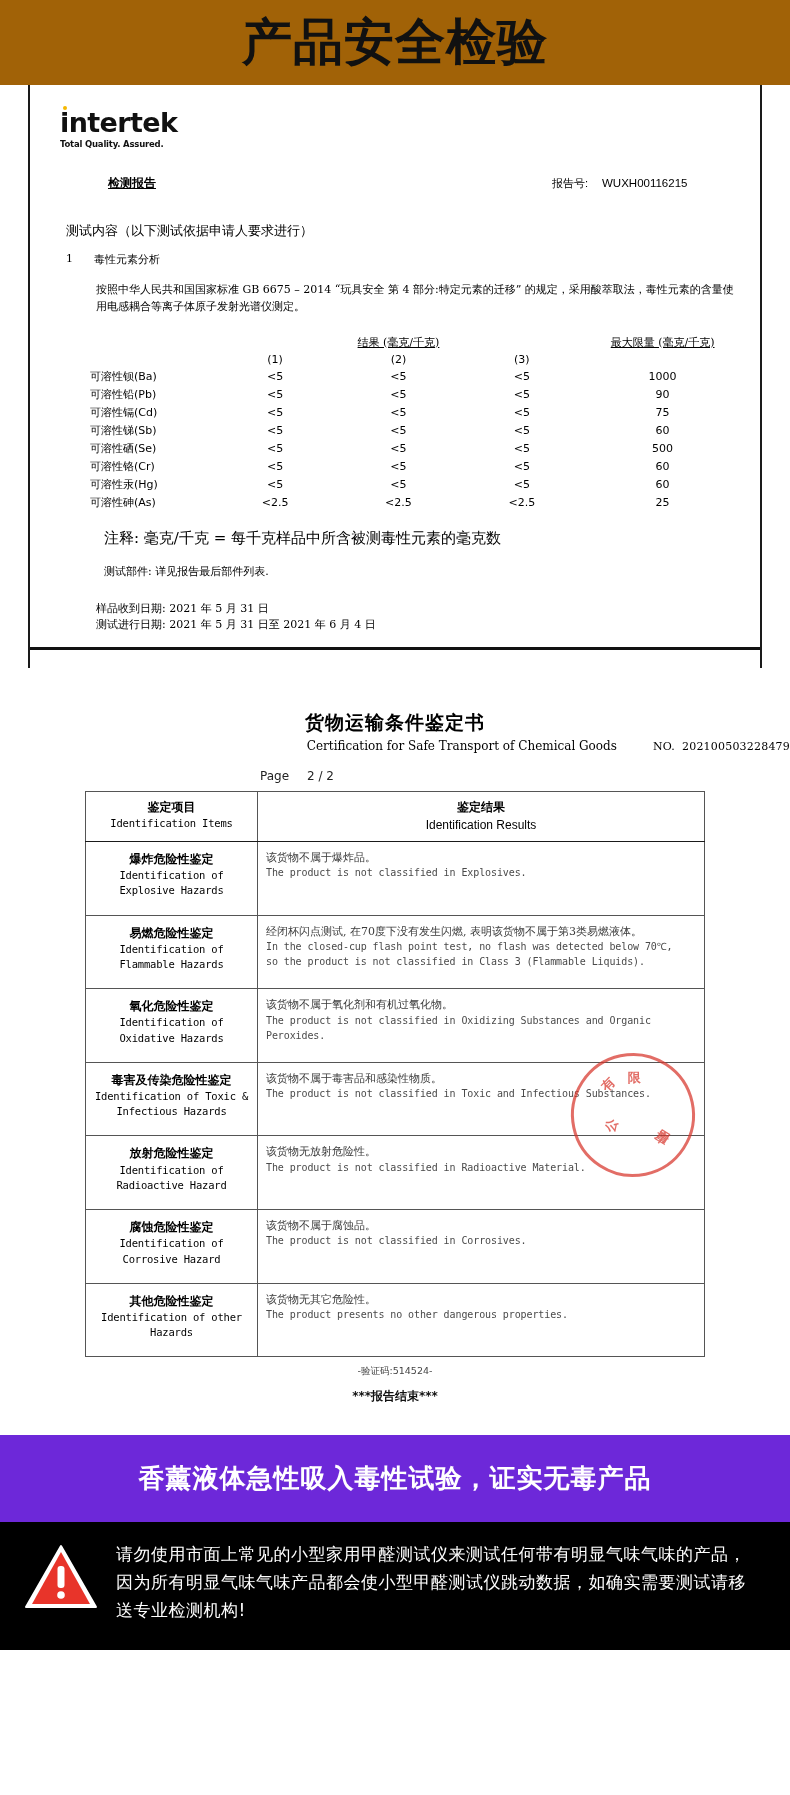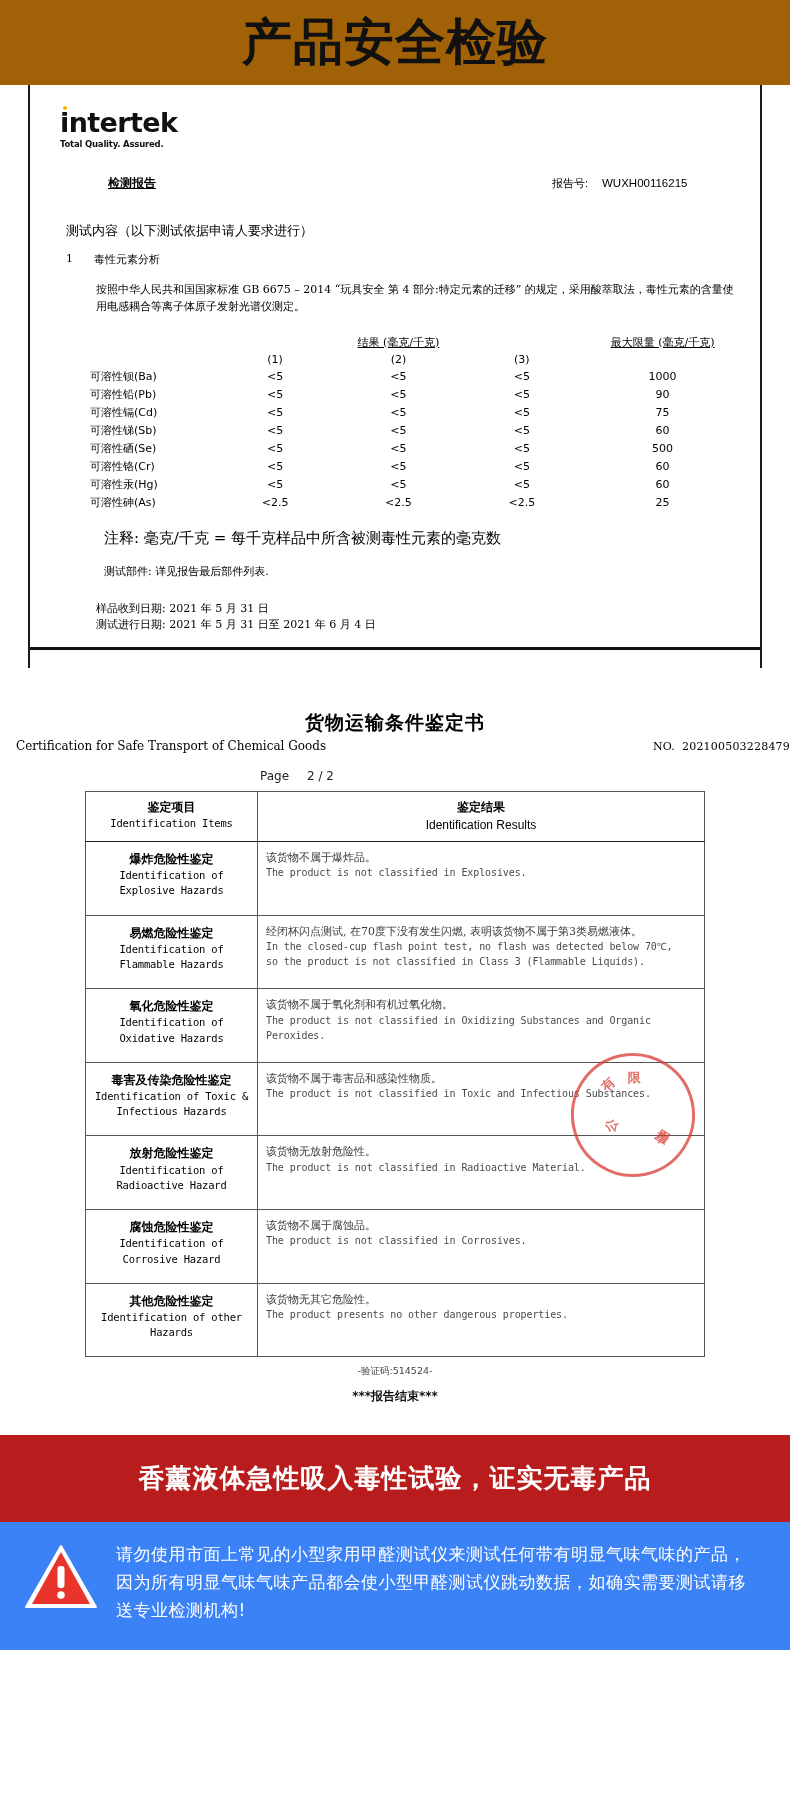--- a/index.html
+++ b/index.html
@@ -154,24 +154,23 @@
     text-align: center;
     font-family: "DejaVu Serif", serif;
     font-size: 19px;
     font-weight: 700;
     letter-spacing: 1px;
     padding-top: 12px;
   }
   .doc2-sub-row {
     display: flex;
     align-items: baseline;
-    justify-content: space-between;
+    justify-content: flex-end;
     gap: 36px;
     margin-top: 3px;
-    padding-left: 16px;
   }
   .doc2-subtitle {
     font-family: "DejaVu Serif", serif;
     font-size: 12px;
   }
   .doc2-no {
     font-family: "DejaVu Serif", serif;
     font-size: 11px;
     letter-spacing: 0.2px;
   }
@@ -293,36 +292,36 @@
     margin-bottom: 20px;
     font-family: "DejaVu Sans", sans-serif;
     font-size: 12px;
     font-weight: 700;
     color: #111;
   }
 
   
   .black-banner {
     width: 790px;
-    background: #b91c1c;
+    background: #6d28d9;
     padding: 26px 0 26px 0;
     text-align: center;
   }
   .black-banner span {
     font-family: "DejaVu Sans", sans-serif;
     color: #ffffff;
     font-size: 26px;
     font-weight: 700;
     letter-spacing: 1px;
   }
 
   
   .warn {
     width: 790px;
-    background: #3b82f6;
+    background: #000000;
     display: flex;
     align-items: flex-start;
     padding: 18px 34px 26px 24px;
     gap: 18px;
   }
   .warn-icon {
     flex: 0 0 auto;
     width: 74px;
     height: 66px;
     margin-top: 4px;

